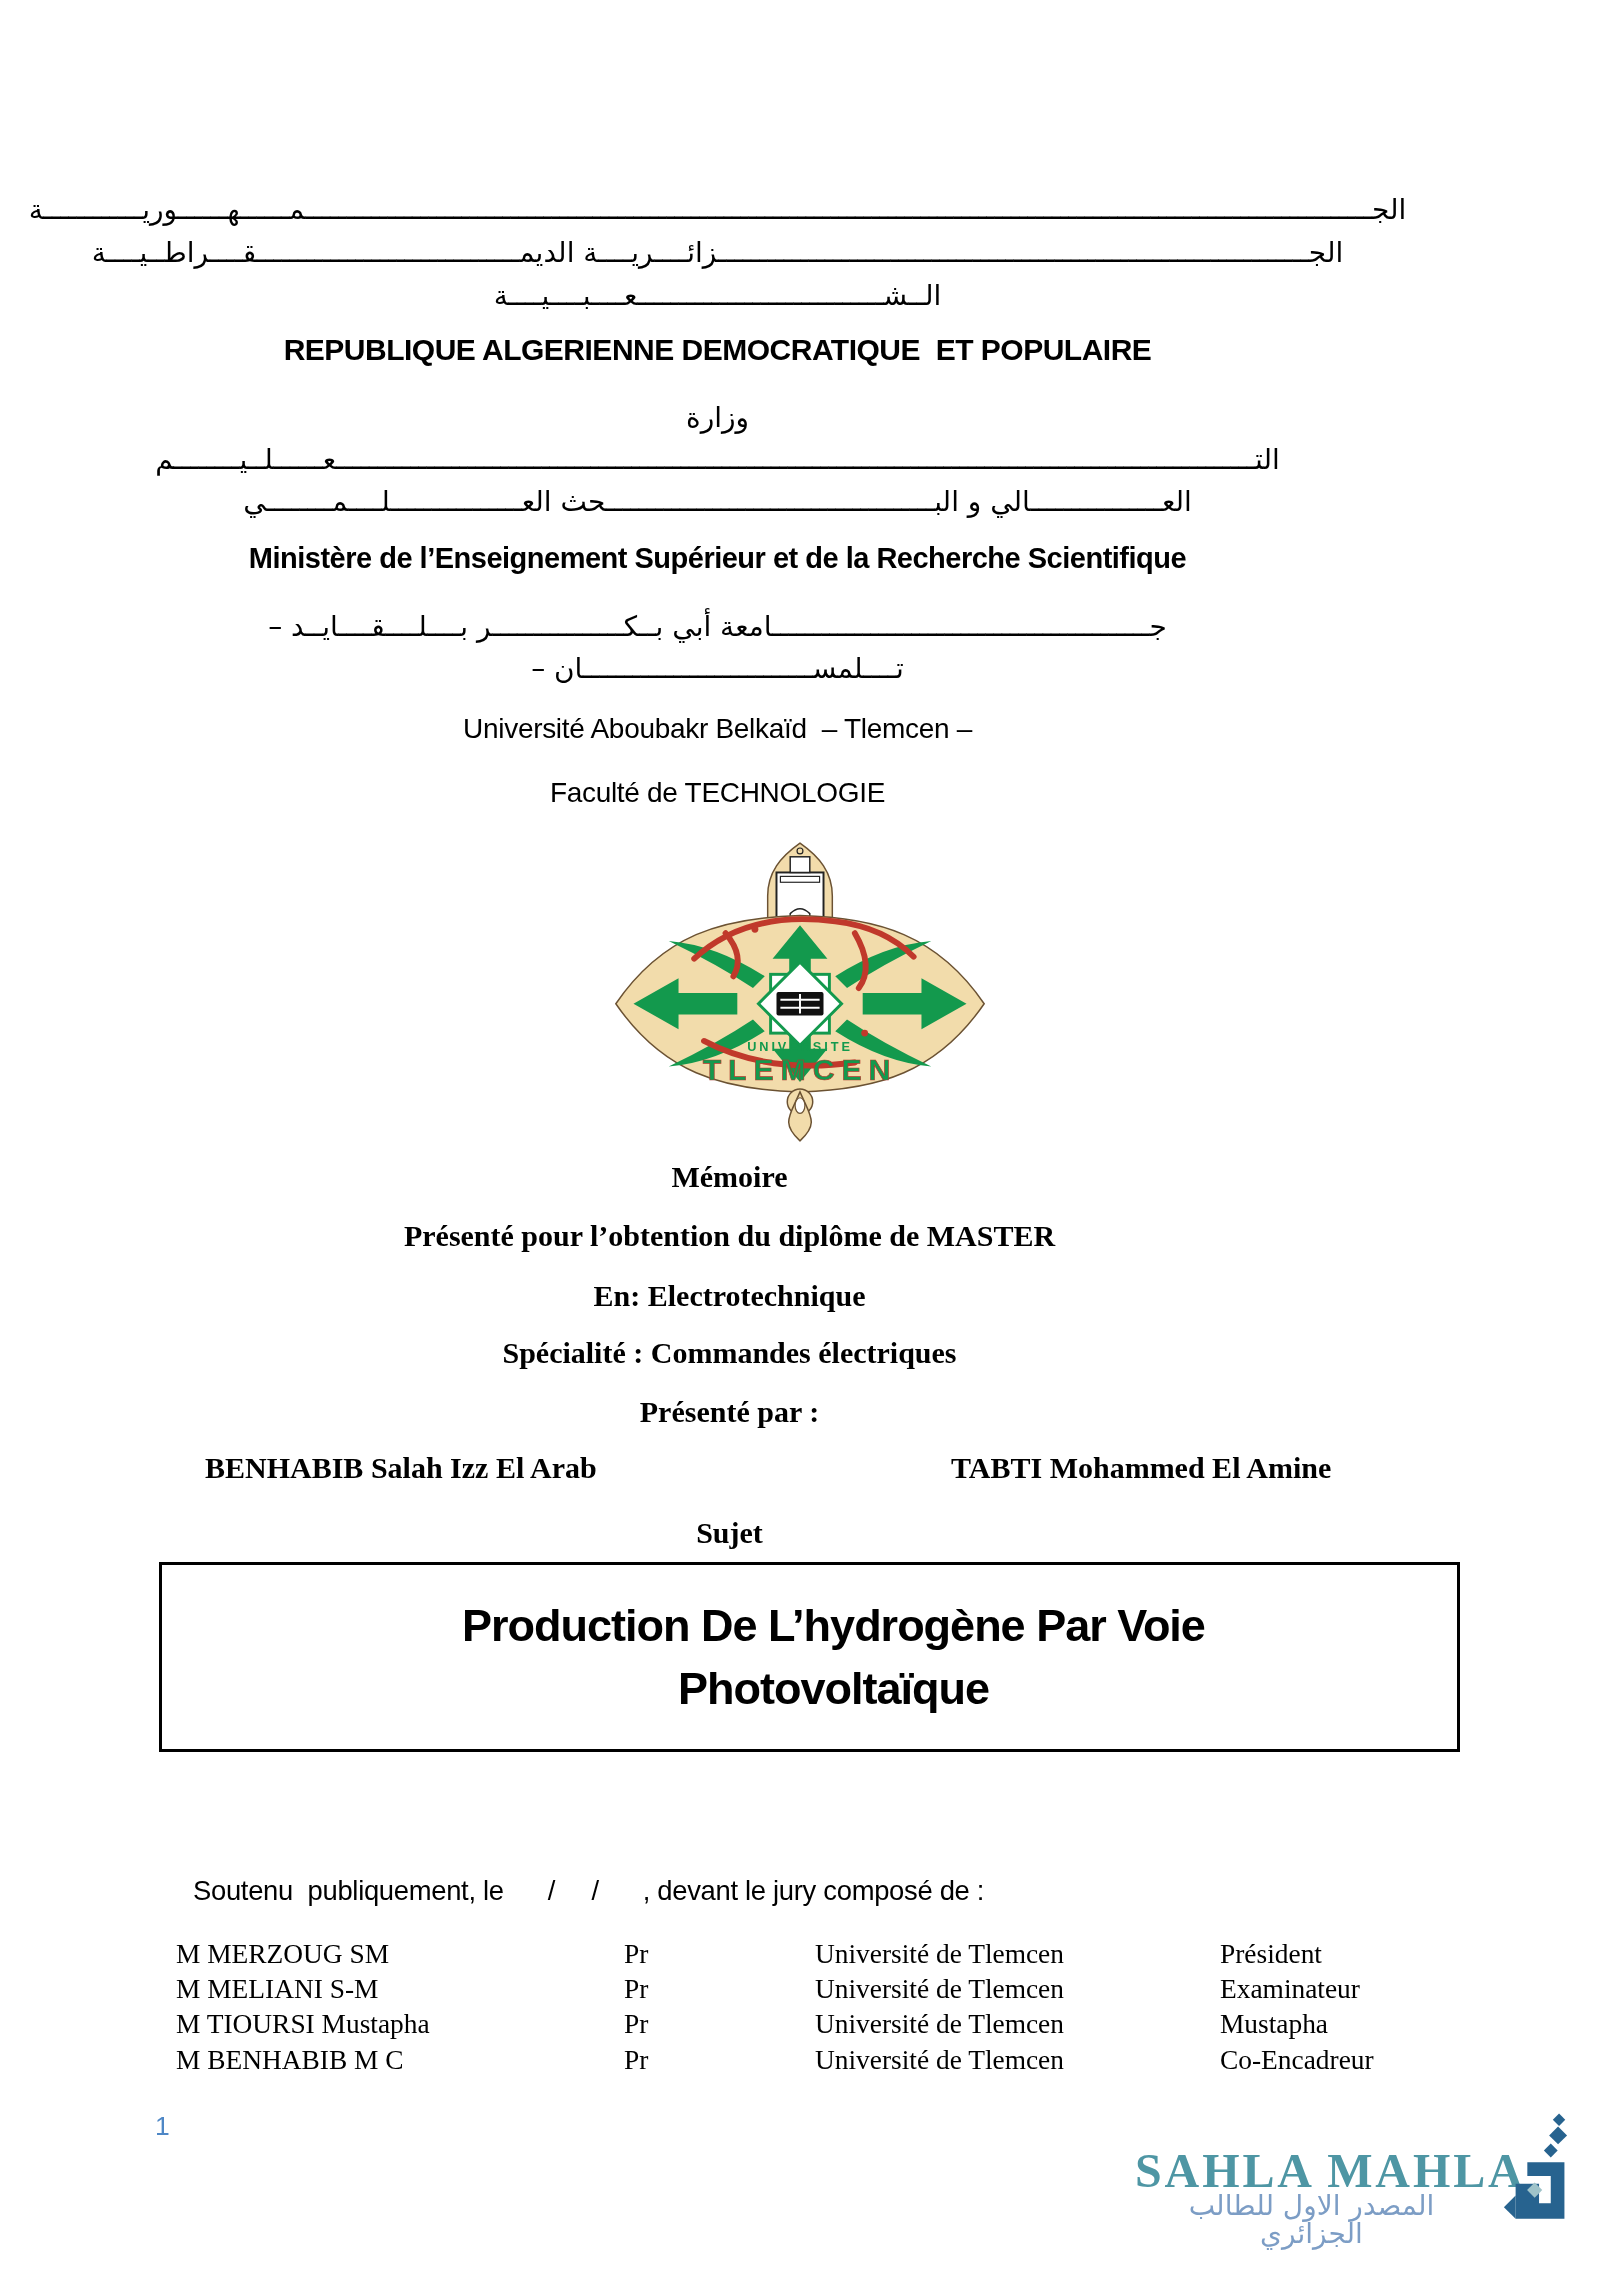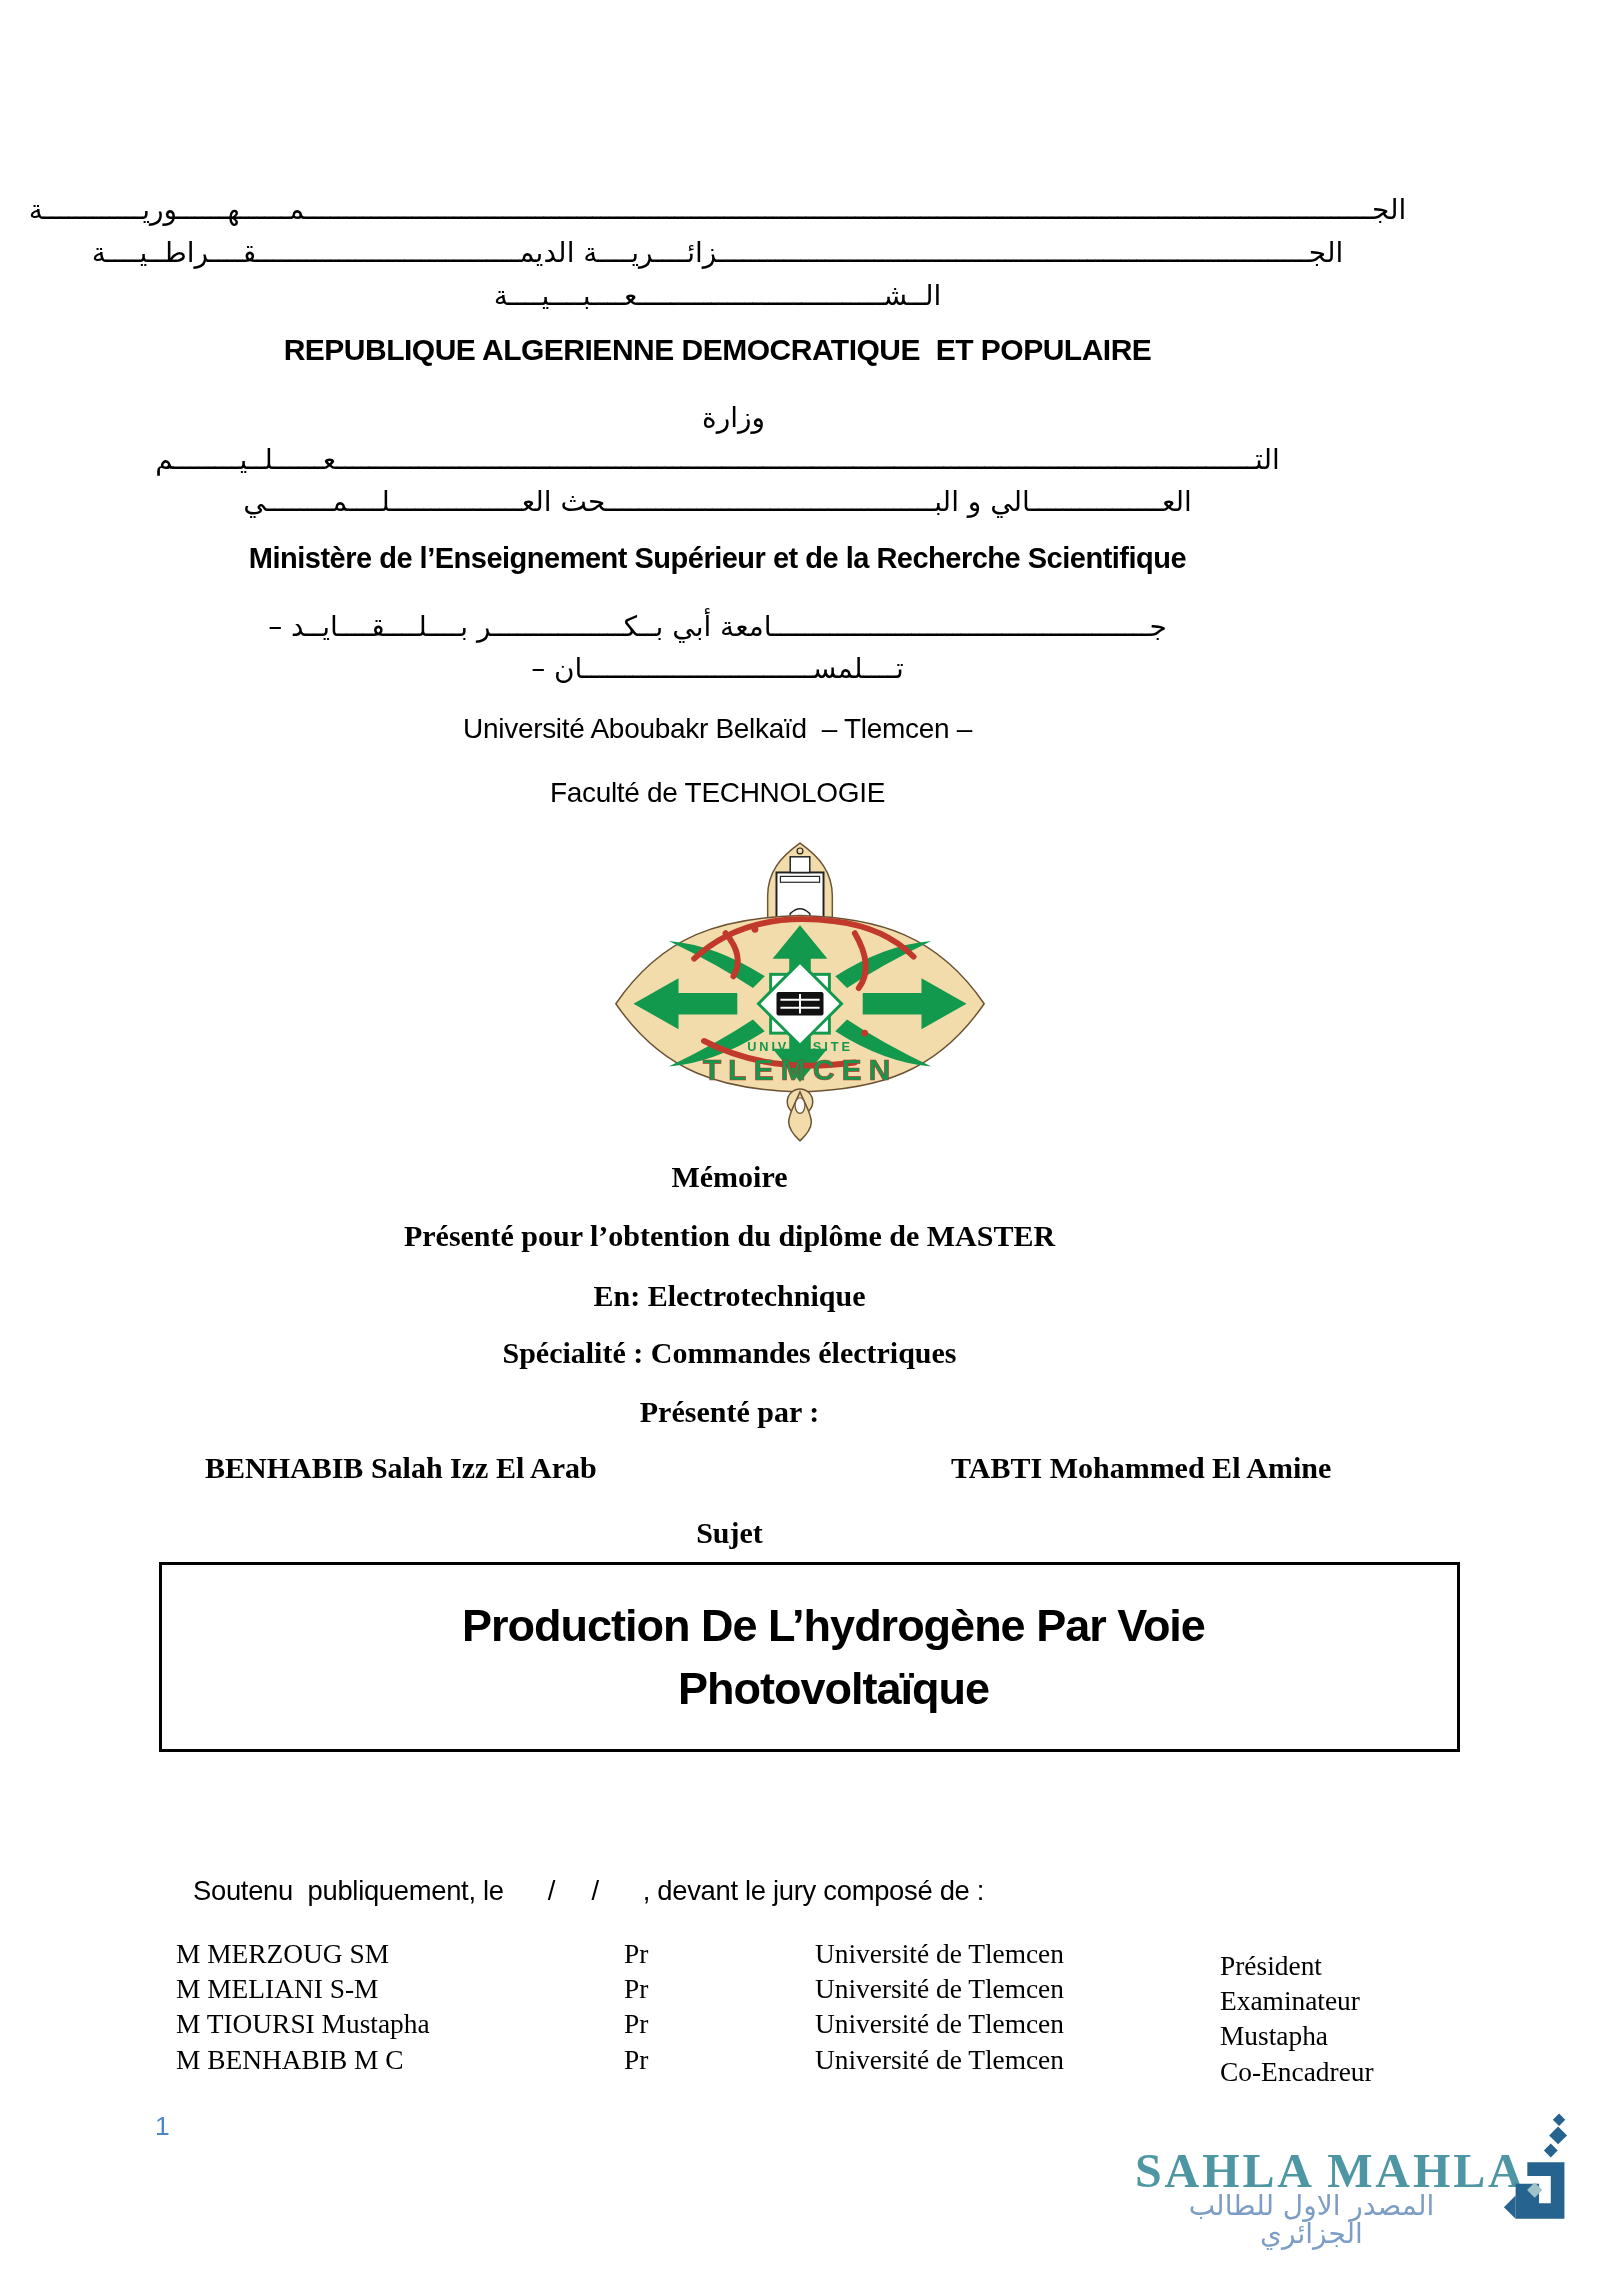--- a/index.html
+++ b/index.html
@@ -22,41 +22,41 @@
                border:3.9px solid #000;background:#fff;display:flex;flex-direction:column;
                justify-content:center;align-items:center;gap:17.6px;}
   .subject-line{font-family:"Liberation Sans",sans-serif;font-weight:700;font-size:45px;
                 letter-spacing:-1px;line-height:1;margin-left:48px;}
 
   .jury-row{position:absolute;left:0;width:1621px;height:33px;font-size:27.4px;}
   .jury-cell{position:absolute;top:0;font-family:"Liberation Serif",serif;line-height:33px;}
   .jc-name{left:176px;}
   .jc-grade{left:624px;text-align:right;}
   .jc-aff{left:815px;}
-  .jc-role{left:1220px;margin-top:12px;}
+  .jc-role{left:1220px;}
 
   .page-number{color:#4e87c6;font-size:26.5px;font-family:"Liberation Sans",sans-serif;}
 
   .brand-text{font-family:"Liberation Serif",serif;font-weight:700;font-size:48px;
               letter-spacing:2.9px;color:#4e96a4;line-height:1;}
   .brand-tagline{font-family:"DejaVu Sans",sans-serif;direction:rtl;font-size:28px;
                  color:#7c9dc5;line-height:1;}
 </style>
 </head>
 <body>
 
 <div class="page">
 
   <div class="abs center ar" style="top:188px;font-size:28px;">الجــــــــــــــــــــــــــــــــــــــــــــــــــــــــــــــــــــــــــــــــــــــــــــــــــــــــــــــــــــــــــــــــــمــــــهــــــوريــــــــــــة</div>
   <div class="abs center ar" style="top:231px;font-size:28px;">الجــــــــــــــــــــــــــــــــــــــــــــــــــــــــــــــــــــــــزائــــريــــة الديمــــــــــــــــــــــــــــــــقــــراطــيــــة</div>
   <div class="abs center ar" style="top:274px;font-size:28px;">الــشــــــــــــــــــــــــــــــعــــبــــيــــة</div>
 
   <div class="abs center sans-bold pre" style="top:333px;font-size:30px;">REPUBLIQUE ALGERIENNE DEMOCRATIQUE  ET POPULAIRE</div>
 
-  <div class="abs center ar" style="top:396px;font-size:28px;padding-left:16px;">وزارة</div>
+  <div class="abs center ar" style="top:396px;font-size:28px;">وزارة</div>
   <div class="abs center ar" style="top:480px;font-size:28px;">العــــــــــــــــالي و البــــــــــــــــــــــــــــــــــــــــحث العــــــــــــــــلــــمــــــــي</div>
   <div class="abs center ar" style="top:438px;font-size:28px;">التــــــــــــــــــــــــــــــــــــــــــــــــــــــــــــــــــــــــــــــــــــــــــــــــــــــــــــــــعــــــلــيــــــــم</div>
 
   <div class="abs center sans-bold" style="top:542px;font-size:29px;">Ministère de l’Enseignement Supérieur et de la Recherche Scientifique</div>
 
   <div class="abs center ar" style="top:605px;font-size:28px;">جــــــــــــــــــــــــــــــــــــــــــــــامعة أبي بــكــــــــــــــــر بــــلــــقــــايــد –</div>
   <div class="abs center ar" style="top:647px;font-size:28px;">تــــلمســــــــــــــــــــــــــــان –</div>
 
   <div class="abs center sans pre" style="top:713px;font-size:28px;">Université Aboubakr Belkaïd  – Tlemcen –</div>
   <div class="abs center sans" style="top:777px;font-size:28px;">Faculté de TECHNOLOGIE</div>

